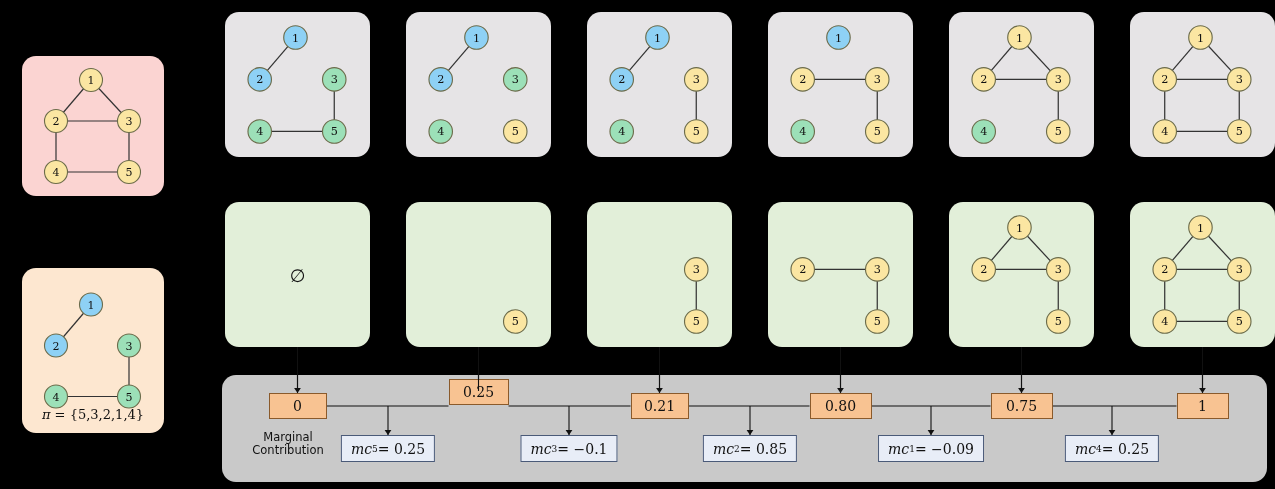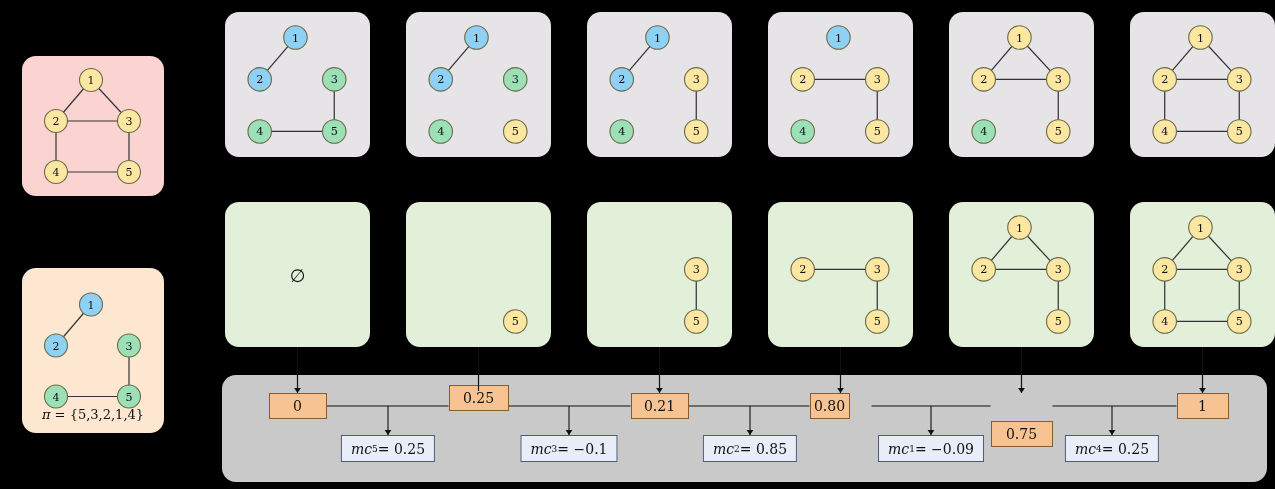--- a/index.html
+++ b/index.html
@@ -399,26 +399,30 @@
       <polygon points="162.6,55 169.4,55 166,60" fill="#111"></polygon>
       <line x1="347" y1="31" x2="347" y2="60" class="wire"></line>
       <polygon points="343.6,55 350.4,55 347,60" fill="#111"></polygon>
       <line x1="528" y1="31" x2="528" y2="60" class="wire"></line>
       <polygon points="524.6,55 531.4,55 528,60" fill="#111"></polygon>
       <line x1="709" y1="31" x2="709" y2="60" class="wire"></line>
       <polygon points="705.6,55 712.4,55 709,60" fill="#111"></polygon>
       <line x1="890" y1="31" x2="890" y2="60" class="wire"></line>
       <polygon points="886.6,55 893.4,55 890,60" fill="#111"></polygon>
     </svg>
+  <div class="mclabel" style="left:10px;top:56px;width:112px;">
+    <div>Marginal</div>
+    <div>Contribution</div>
+  </div>
   <div id="vbox-holder">
       <div class="vbox" style="left: 46.5px; top: 18px; width: 58px;">0</div>
-      <div class="vbox" style="left: 226.5px; top: 10px; width: 60px;">0.25</div>
+      <div class="vbox" style="left: 226.5px; top: 4px; width: 60px;">0.25</div>
       <div class="vbox" style="left: 408.5px; top: 18px; width: 58px;">0.21</div>
-      <div class="vbox" style="left: 587.5px; top: 18px; width: 40px;">0.80</div>
-      <div class="vbox" style="left: 768.5px; top: 18px; width: 62px; margin-top: 28px;">0.75</div>
+      <div class="vbox" style="left: 587.5px; top: 18px; width: 62px;">0.80</div>
+      <div class="vbox" style="left: 768.5px; top: 18px; width: 62px;">0.75</div>
       <div class="vbox" style="left: 954.5px; top: 18px; width: 52px;">1</div>
     </div>
   <div id="mcbox-holder">
       <div class="mcbox" style="left: 0px; top: 60px; transform: translateX(166px) translateX(-50%);">
         <i>mc</i>
         <sub>5</sub>
         <span> = 0.25</span>
       </div>
       <div class="mcbox" style="left: 0px; top: 60px; transform: translateX(347px) translateX(-50%);">
         <i>mc</i>

